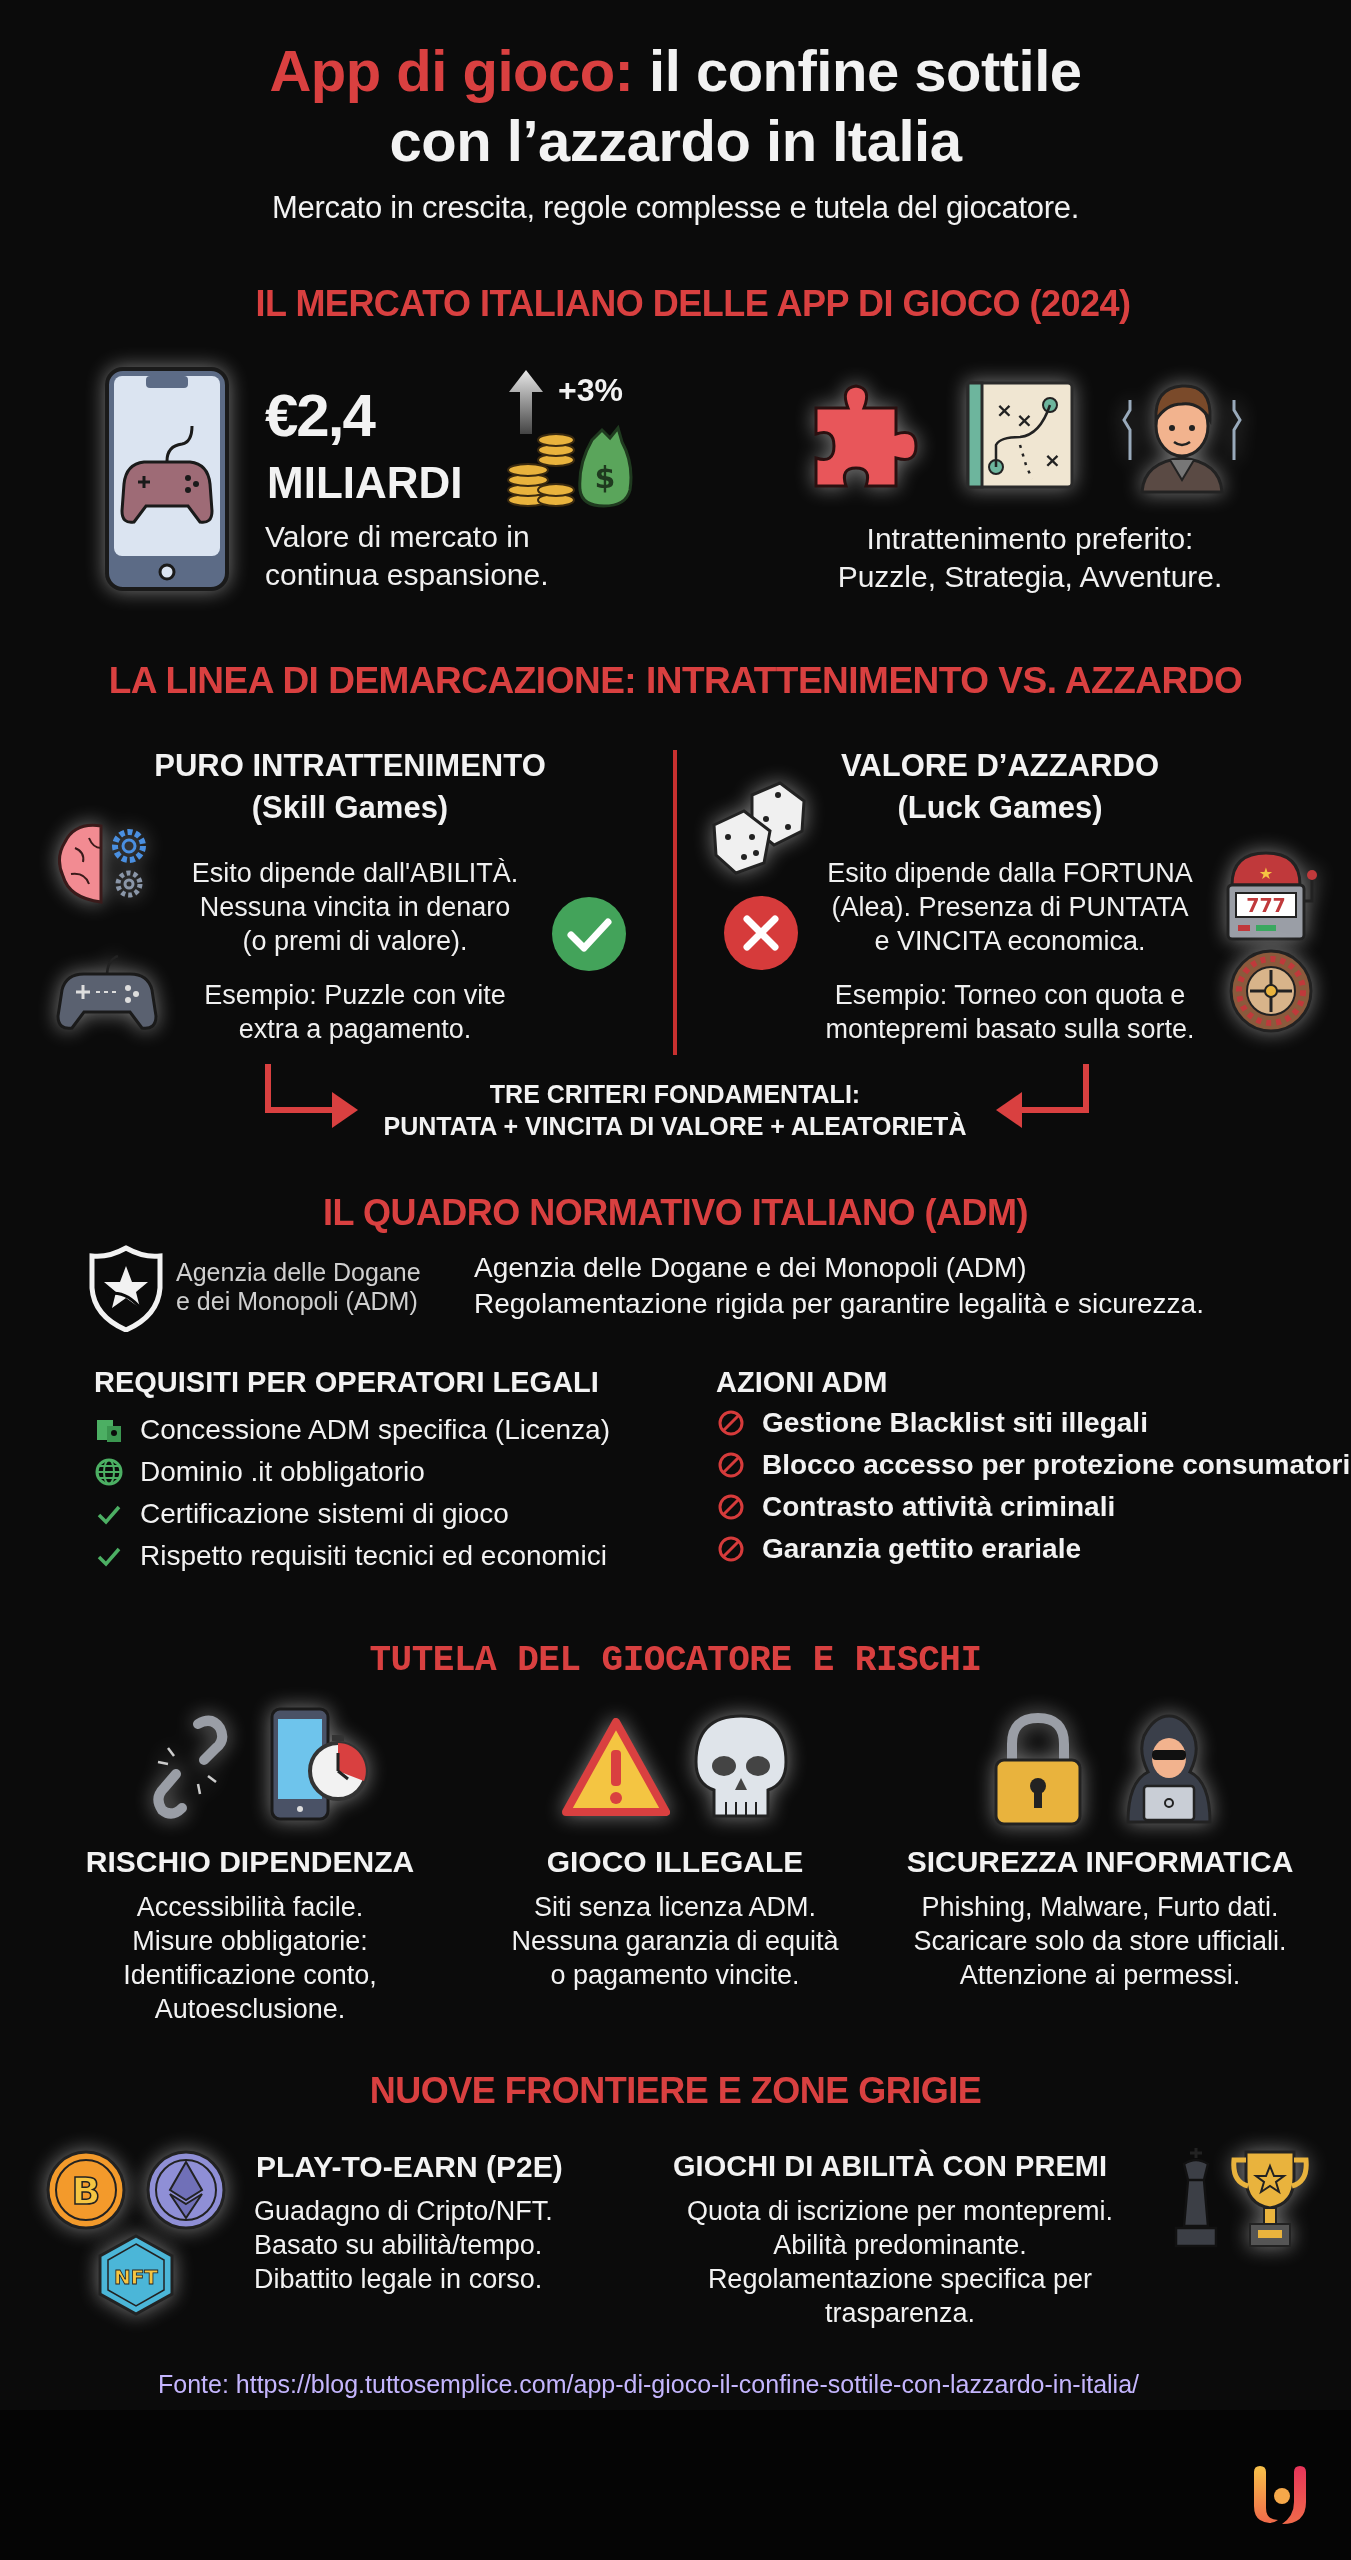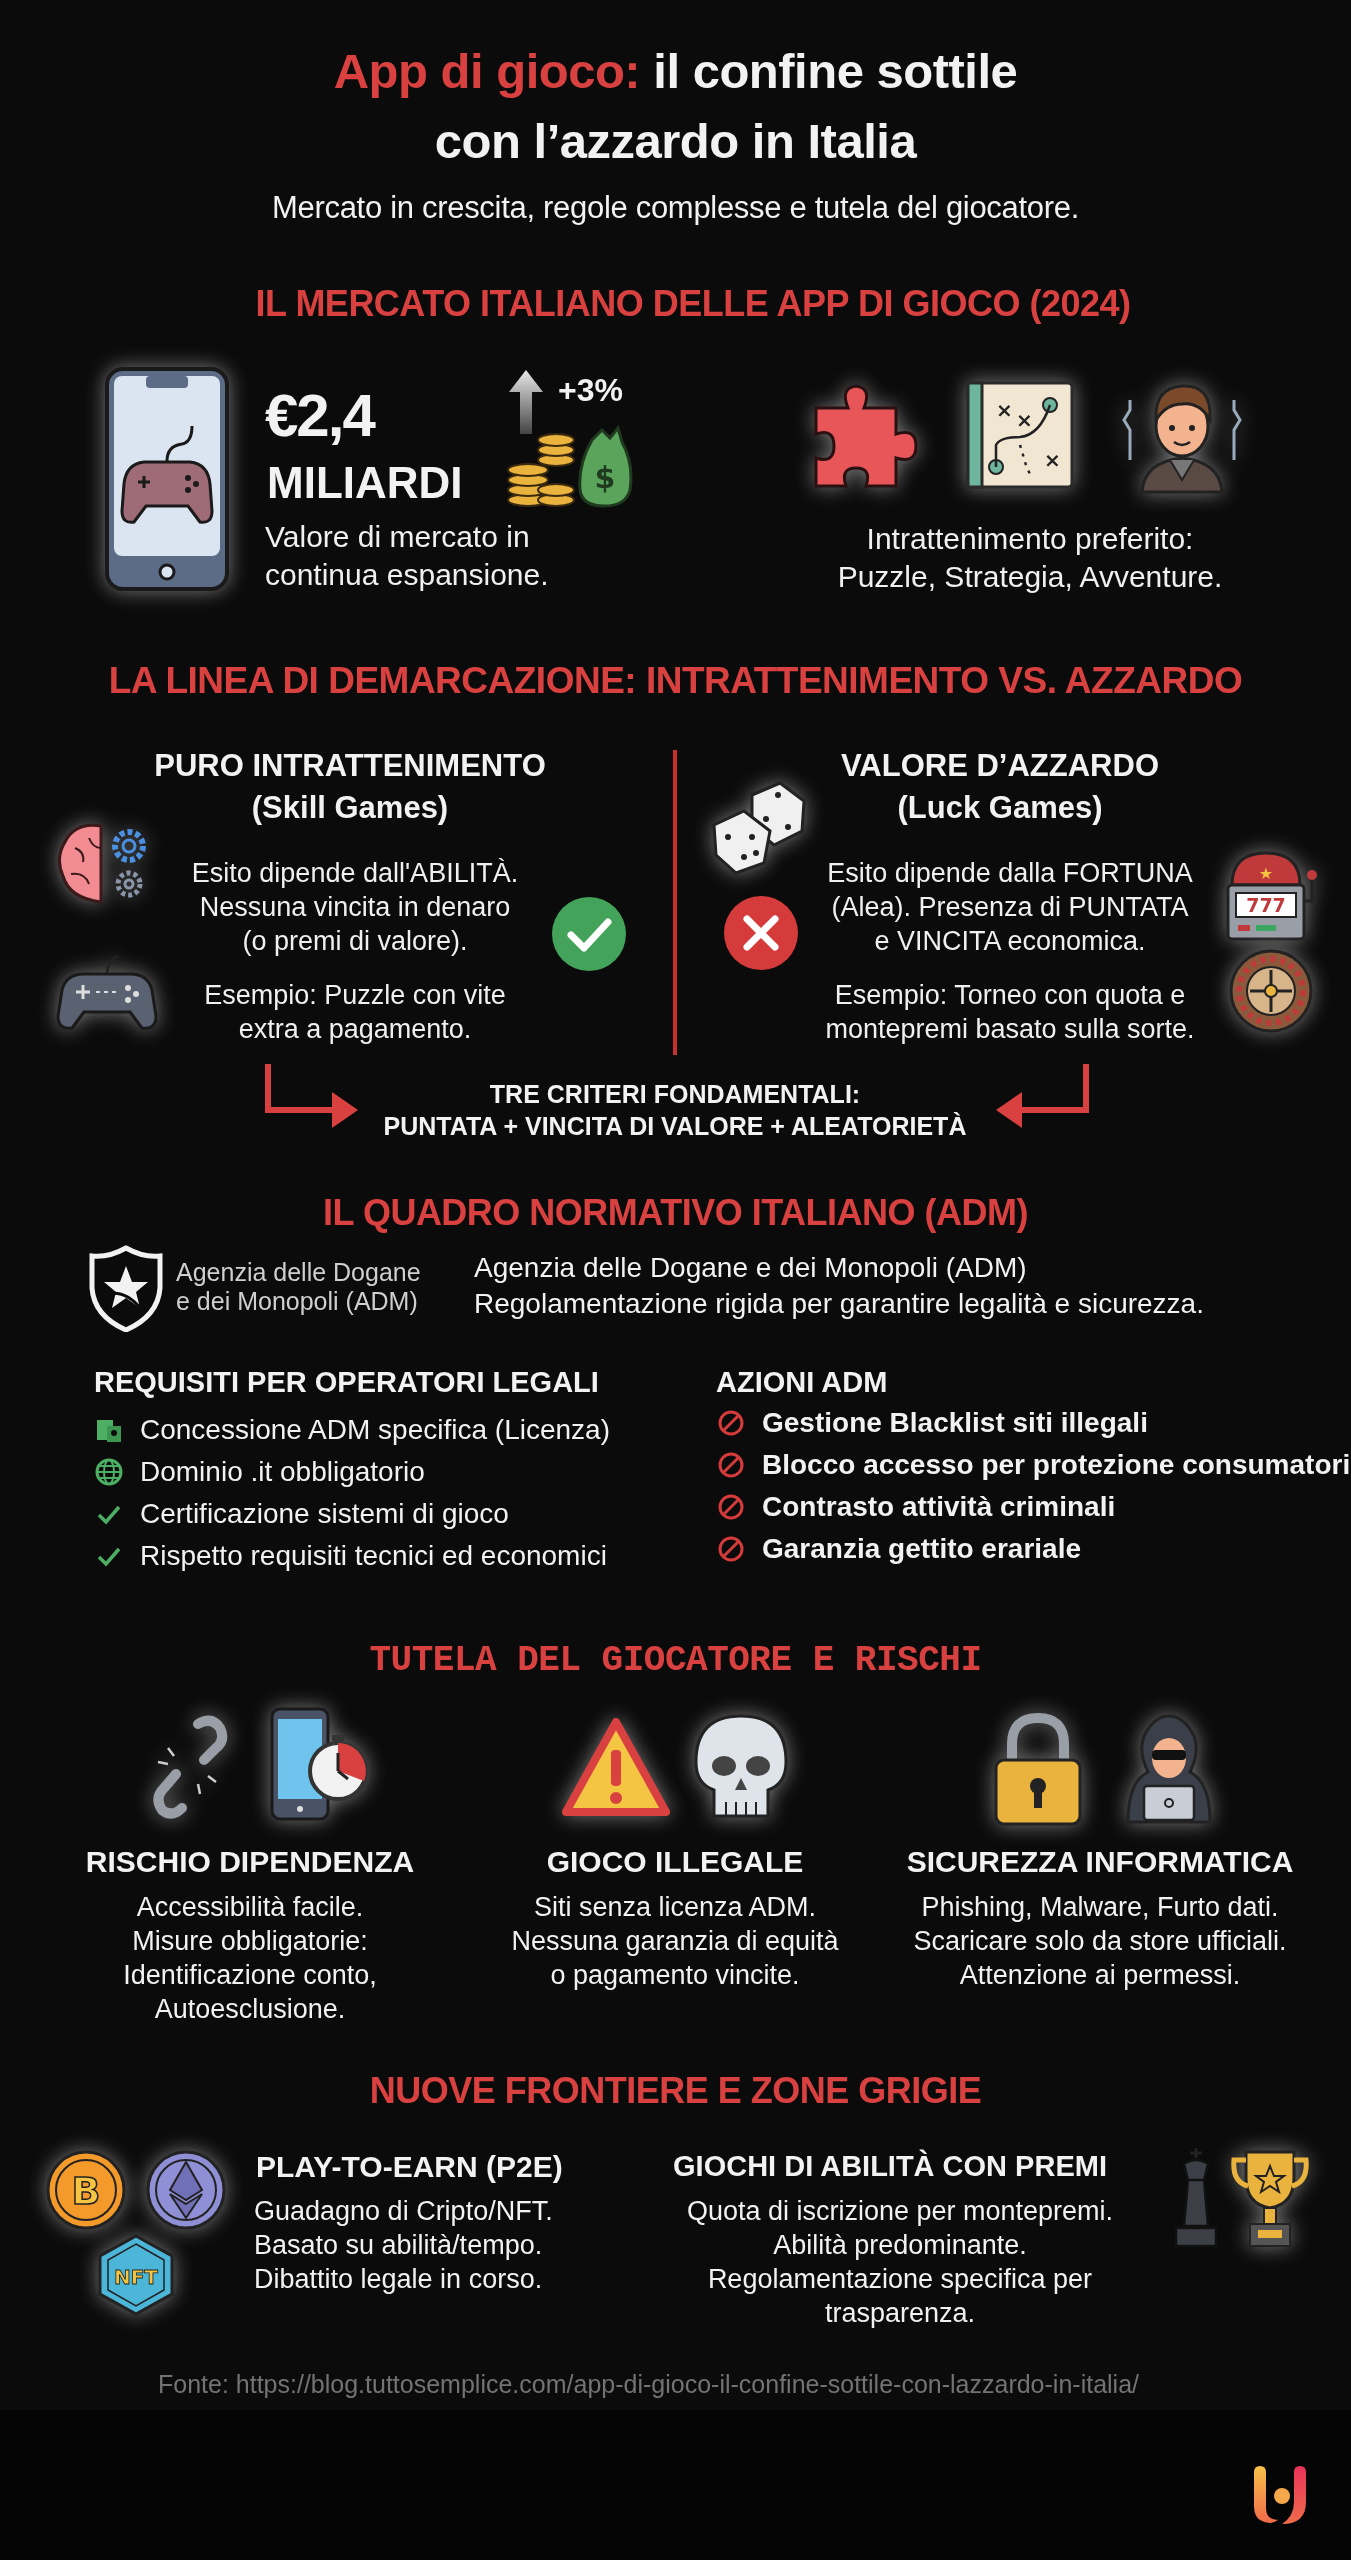--- a/index.html
+++ b/index.html
@@ -2,37 +2,37 @@
 <html><head>
 <meta charset="utf-8">
 <style>
   * { box-sizing: border-box; margin: 0; padding: 0; }
   html, body { width: 1351px; height: 2560px; background: #050505; overflow: hidden; }
   body { font-family: "Liberation Sans", "DejaVu Sans", sans-serif; color: #f2f2f2; position: relative; }
   .page { position: absolute; left: 0; top: 0; width: 1351px; height: 2410px; background: #0b0b0b; }
   .abs { position: absolute; }
   .center { text-align: center; }
   .red { color: #d94040; }
-  .title { left: 0; width: 1351px; top: 36px; font-size: 49px; font-weight: 700; line-height: 70px; text-align: center; letter-spacing: -0.5px; }
+  .title { left: 0; width: 1351px; top: 36px; font-size: 58px; font-weight: 700; line-height: 70px; text-align: center; letter-spacing: -0.5px; }
   .subtitle { left: 0; width: 1351px; top: 190px; font-size: 31px; text-align: center; font-weight: 400; letter-spacing: -0.3px; }
   .sec-h { left: 0; width: 1351px; text-align: center; color: #d94040; font-weight: 700; font-size: 36px; letter-spacing: -0.5px; }
   .glow { filter: drop-shadow(0 0 10px rgba(255,255,255,0.45)); }
   .txt { font-size: 28px; line-height: 36px; color: #f0f0f0; }
   .bold { font-weight: 700; }
   .big-num { font-size: 60px; font-weight: 700; line-height: 92px; letter-spacing: -2px; }
   .miliardi { font-size: 44px; font-weight: 700; }
   .col-h { font-size: 31px; font-weight: 700; line-height: 42px; text-align: center; }
   .list-h { font-size: 29px; font-weight: 700; }
   .list { list-style: none; }
   .list li { display: flex; align-items: center; font-size: 28px; height: 42px; }
   .list li .ic { width: 30px; height: 30px; margin-right: 16px; flex: none; display: inline-flex; align-items: center; justify-content: center; }
   .card-h { font-size: 30px; font-weight: 700; text-align: center; }
   .card-t { font-size: 27px; line-height: 34px; text-align: center; }
   .divider { left: 673px; top: 750px; width: 4px; height: 305px; background: #c8302f; }
-  .source { left: 158px; top: 2370px; font-size: 25px; color: #737373; }
+  .source { left: 158px; top: 2370px; font-size: 25px; color: #c4b5fd; }
 </style>
 </head>
 <body>
 
 <div class="page">
 
   <div class="abs title">
     <span class="red">App di gioco:</span>
     <span>il confine sottile</span><br>
     <span>con l’azzardo in Italia</span>

